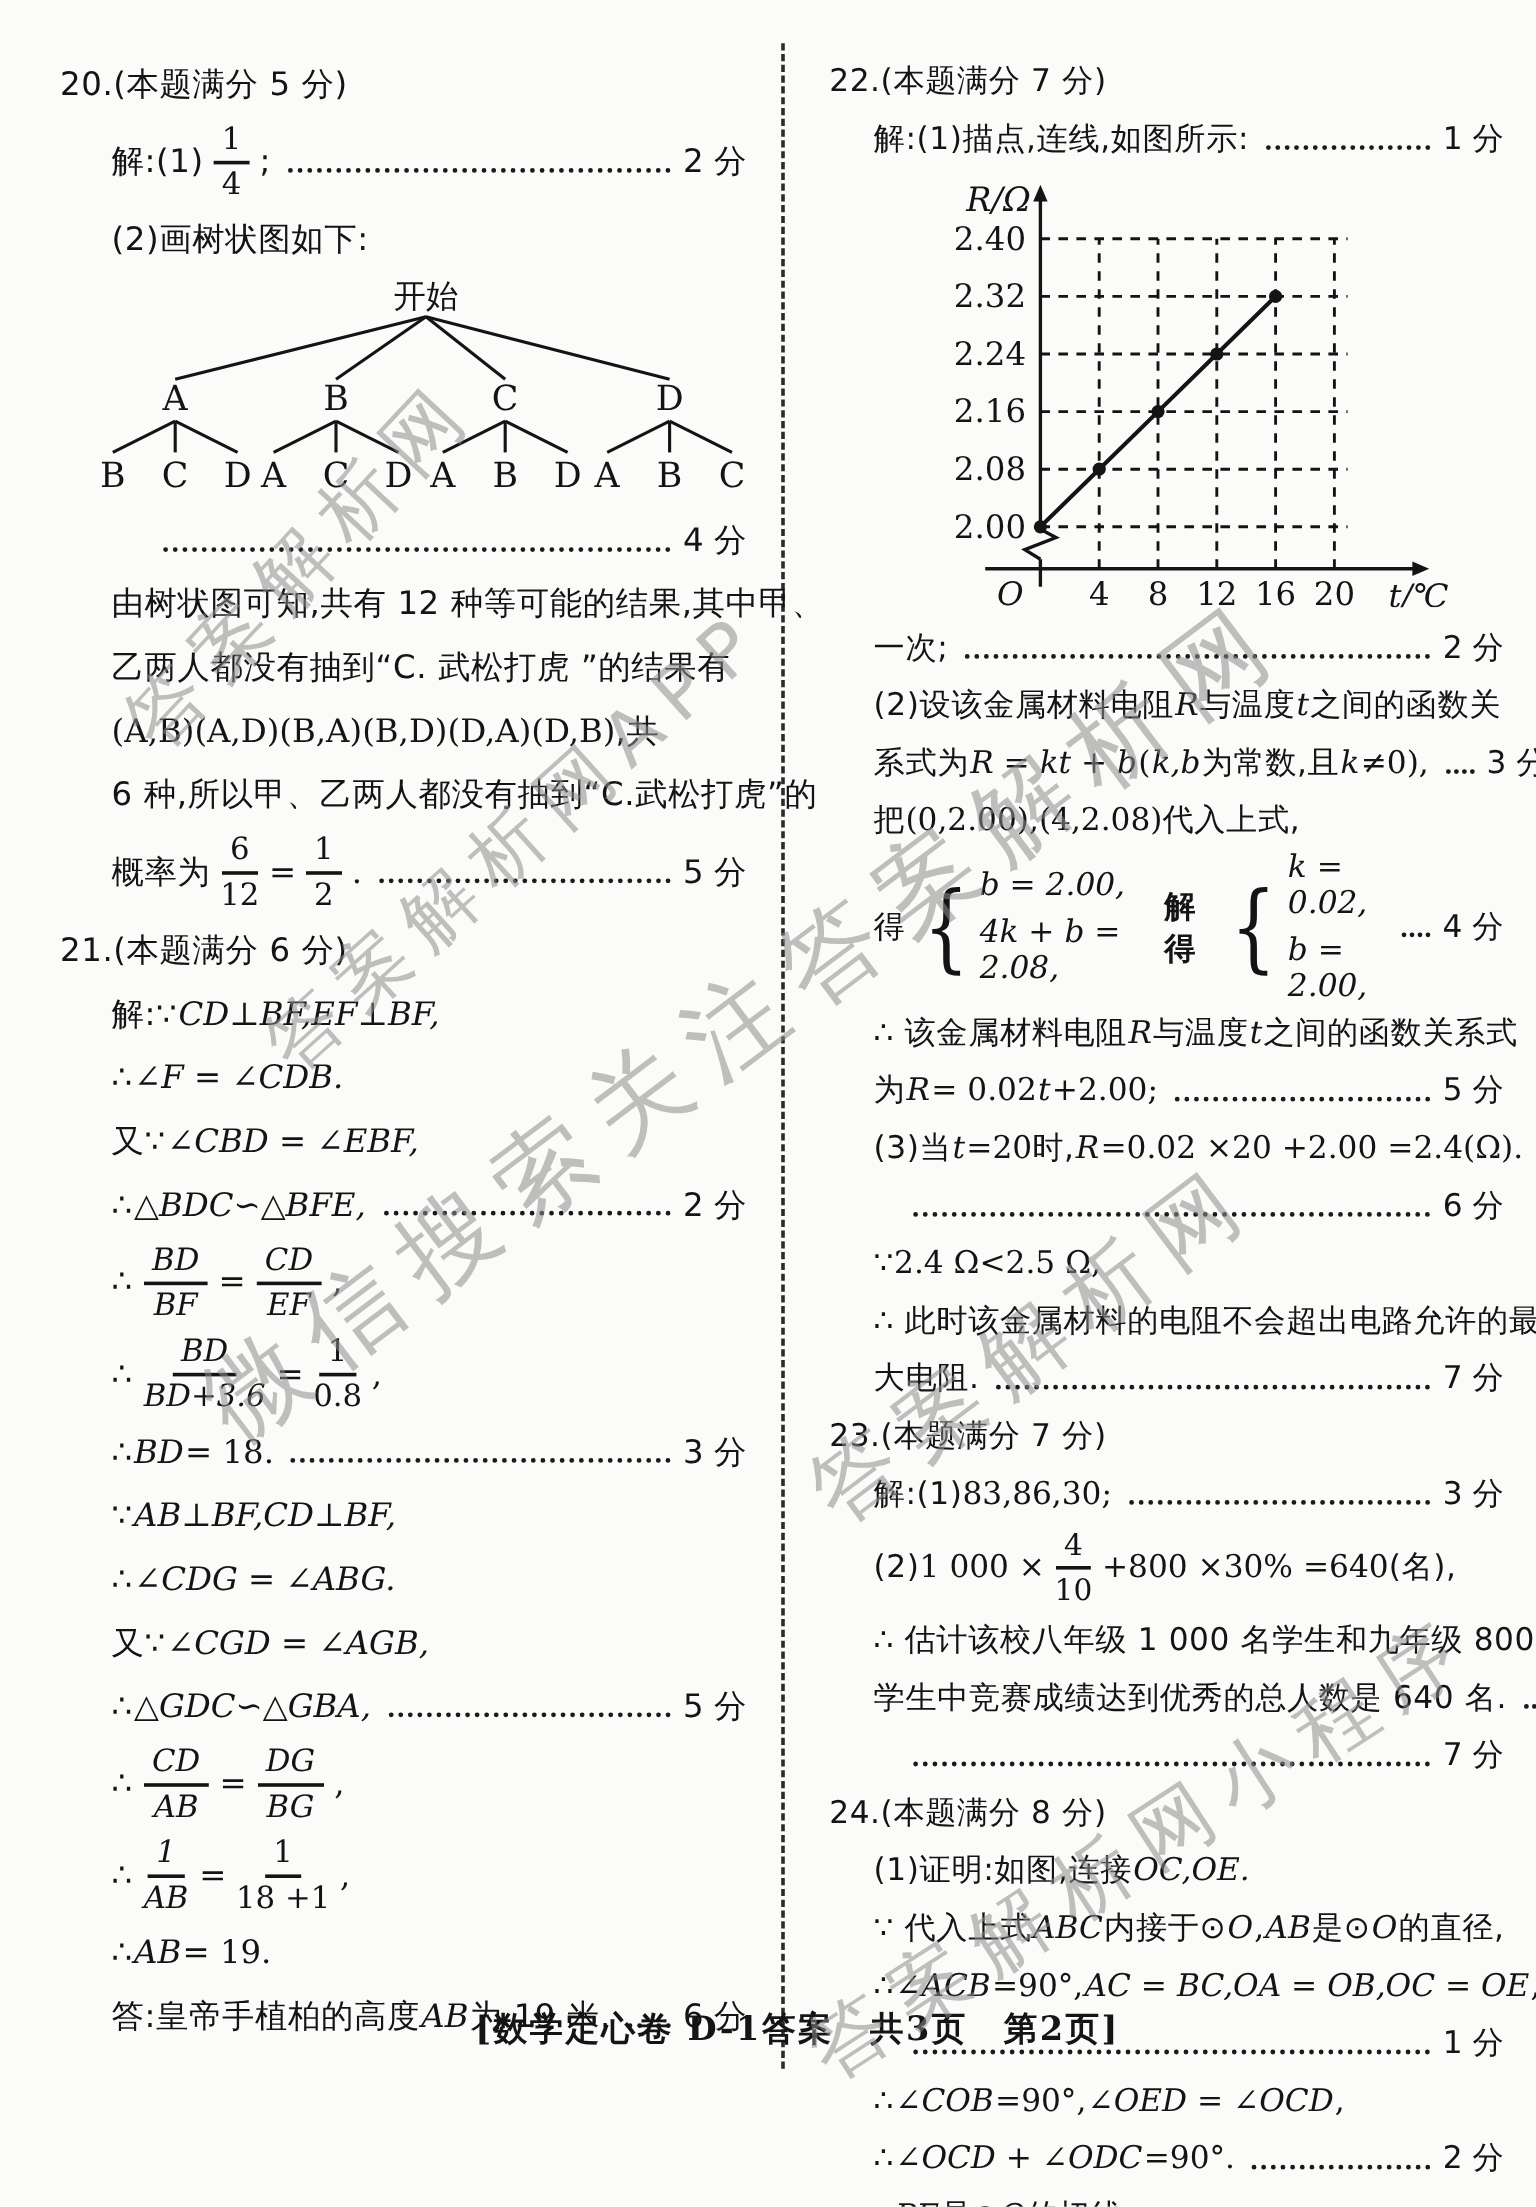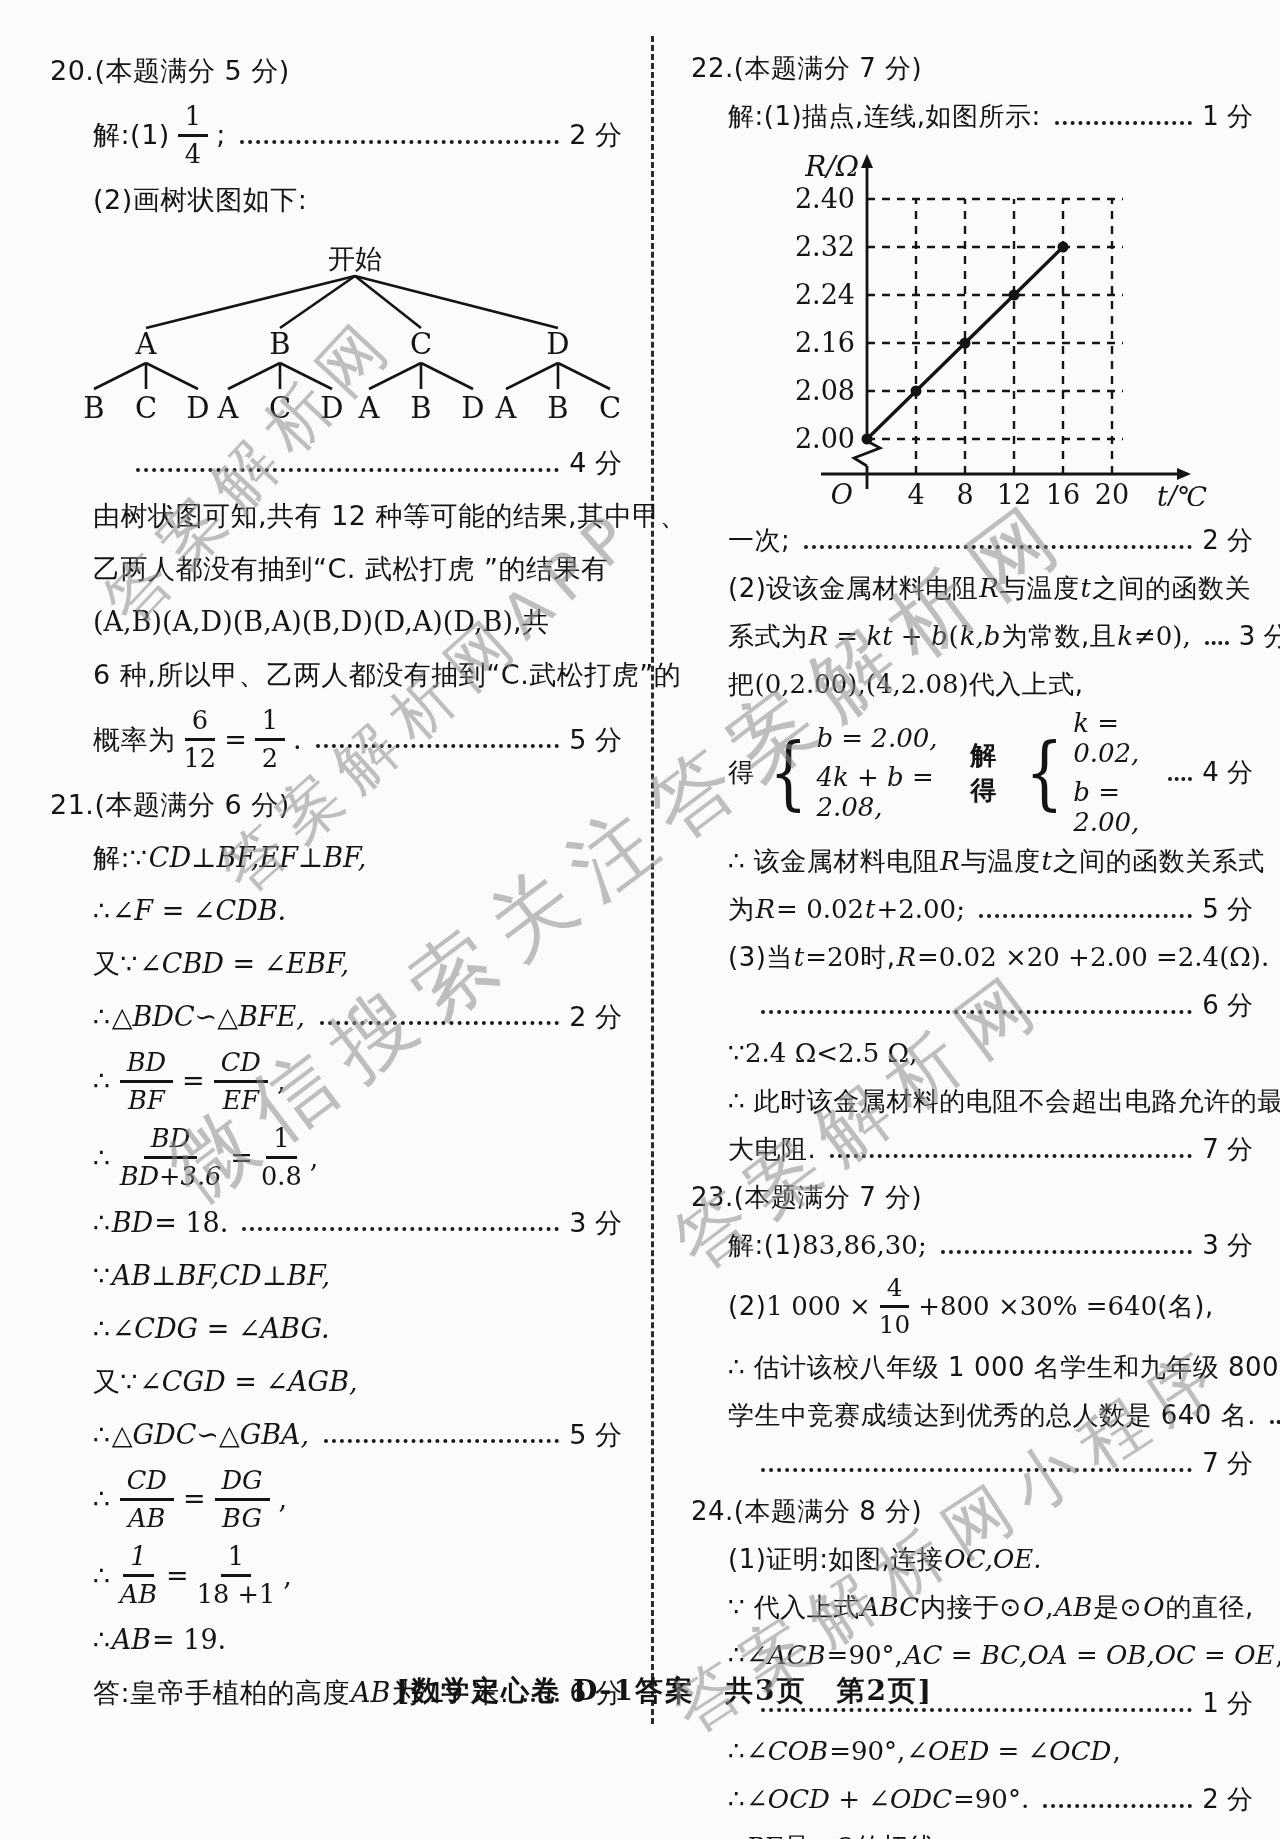--- a/index.html
+++ b/index.html
@@ -28,21 +28,21 @@
   .sysline{display:flex;align-items:center;min-height:108px;font-size:26px}
   .brace{font-family:"DejaVu Serif","Liberation Serif",serif;font-size:80px;line-height:.9;
          margin:0 2px 0 8px;transform:scaleX(.75)}
   .stack{display:inline-flex;flex-direction:column;gap:9px}
   .wm{position:absolute;color:#8d8d8d;opacity:.55;white-space:nowrap;pointer-events:none;z-index:3;
       letter-spacing:.22em}
   .footer{position:absolute;left:396px;top:1672px;font-size:28px;font-weight:bold;letter-spacing:2px;
           font-family:"DejaVu Serif","Liberation Serif",serif;z-index:2}
   svg text{font-family:"DejaVu Serif","Liberation Serif",serif;fill:#141414}
   .chart-wrap{margin:4px 0 6px 0}
-  .tree-wrap{margin:16px 0 0 0}
+  .tree-wrap{margin:4px 0 0 0}
 </style>
 </head>
 <body>
 
 <div class="divider"></div>
 <div id="wm-layer">
     <div class="wm" style="left: 250px; top: 470px; font-size: 64px; transform: translate(-50%, -50%) rotate(-47deg);">答案解析网</div>
     <div class="wm" style="left: 430px; top: 700px; font-size: 62px; transform: translate(-50%, -50%) rotate(-42deg);">答案解析网APP</div>
     <div class="wm" style="left: 620px; top: 850px; font-size: 82px; transform: translate(-50%, -50%) rotate(-37deg);">微信搜索关注答案解析网</div>
     <div class="wm" style="left: 860px; top: 1120px; font-size: 72px; transform: translate(-50%, -50%) rotate(-37deg);">答案解析网</div>

